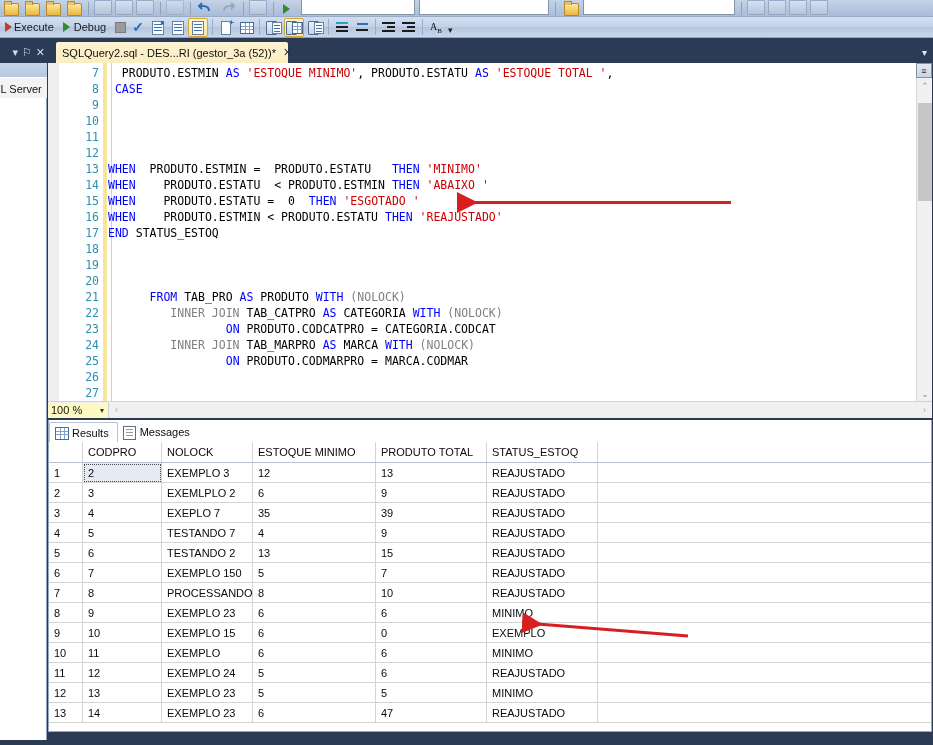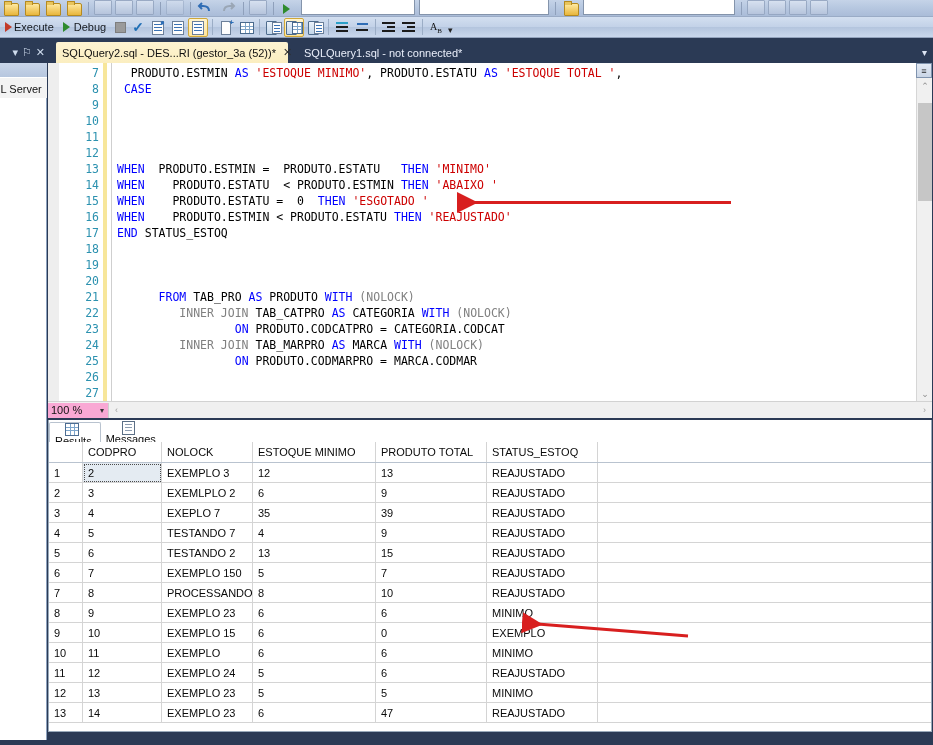--- a/index.html
+++ b/index.html
@@ -352,21 +352,21 @@
   .ln {
     position: absolute;
     left: 11px; width: 40px;
     text-align: right;
     color: #2b91af;
     font-family: "DejaVu Sans Mono", "Liberation Mono", monospace;
     font-size: 11.5px;
   }
   .ctext {
     position: absolute;
-    left: 69px;
+    left: 60px;
     color: #000000;
   }
   .kw   { color: #0000ff; }
   .str  { color: #cc0000; }
   .gray { color: #808080; }
 
   .editor-vscroll {
     position: absolute;
     right: 0; top: 0;
     width: 16px; height: 338px;
@@ -402,21 +402,21 @@
     left: 48px; top: 401px;
     width: 884px; height: 17px;
     background: #f0f0f0;
     border-top: 1px solid #d2d2d2;
     box-sizing: border-box;
     display: flex;
     align-items: center;
   }
   .zoom-combo {
     width: 60px; height: 15px;
-    background: #f9a8d4;
+    background: #fef9c3;
     display: flex; align-items: center;
     padding-left: 3px;
     box-sizing: border-box;
     cursor: default;
   }
   .zoom-combo .zv { font-size: 11px; color: #111; }
   .zoom-combo .zc { margin-left: auto; margin-right: 4px; font-size: 8px; color: #333; }
   .zoom-divider { width: 1px; height: 15px; background: #cfcfcf; }
   .hs-arrow {
     width: 15px; height: 15px;
@@ -447,21 +447,20 @@
   }
   .res-tab {
     height: 21px;
     display: flex;
     align-items: center;
     padding: 0 8px 0 5px;
     font-size: 11px;
     color: #0b0b0b;
     box-sizing: border-box;
     cursor: default;
-    flex-direction: column;
   }
   .res-tab.active {
     background: #ffffff;
     border: 1px solid #b9c3cf;
     border-bottom: 1px solid #ffffff;
     margin-bottom: -1px;
     border-radius: 2px 2px 0 0;
   }
   .res-tab .rt-ico {
     width: 13px; height: 12px;
@@ -714,23 +713,20 @@
   </div>
   <div class="left-dock-body"></div>
 </div>
 <div class="frame-left"></div>
 
 <div class="tabbar">
   <div class="doc-tab active" style="left:9px;width:232px">
     <span>SQLQuery2.sql - DES...RI (gestor_3a (52))*</span>
     <span class="tab-close">✕</span>
   </div>
-  <div class="doc-tab inactive" style="left:251px">
-    <span>SQLQuery1.sql - not connected*</span>
-  </div>
   <span class="tabbar-chevron">▾</span>
 </div>
 
 <div class="editor-wrap">
   <div class="editor-selmargin"></div>
   <div class="editor-linenums"></div>
   <div class="editor-changebar"></div>
   <div class="editor-indentline"></div>
   <div class="code-rows" id="code-rows"><div class="crow"><span class="ln">7</span><span class="ctext"><span>  PRODUTO.ESTMIN </span><span class="kw">AS </span><span class="str">'ESTOQUE MINIMO'</span><span>, PRODUTO.ESTATU </span><span class="kw">AS </span><span class="str">'ESTOQUE TOTAL '</span><span>,</span></span></div><div class="crow"><span class="ln">8</span><span class="ctext"><span class="kw"> CASE</span></span></div><div class="crow"><span class="ln">9</span><span class="ctext"></span></div><div class="crow"><span class="ln">10</span><span class="ctext"></span></div><div class="crow"><span class="ln">11</span><span class="ctext"></span></div><div class="crow"><span class="ln">12</span><span class="ctext"></span></div><div class="crow"><span class="ln">13</span><span class="ctext"><span class="kw">WHEN </span><span> PRODUTO.ESTMIN =  PRODUTO.ESTATU   </span><span class="kw">THEN </span><span class="str">'MINIMO'</span></span></div><div class="crow"><span class="ln">14</span><span class="ctext"><span class="kw">WHEN </span><span>   PRODUTO.ESTATU  &lt; PRODUTO.ESTMIN </span><span class="kw">THEN </span><span class="str">'ABAIXO '</span></span></div><div class="crow"><span class="ln">15</span><span class="ctext"><span class="kw">WHEN </span><span>   PRODUTO.ESTATU = </span><span> 0  </span><span class="kw">THEN </span><span class="str">'ESGOTADO '</span></span></div><div class="crow"><span class="ln">16</span><span class="ctext"><span class="kw">WHEN </span><span>   PRODUTO.ESTMIN &lt; PRODUTO.ESTATU </span><span class="kw">THEN </span><span class="str">'REAJUSTADO'</span></span></div><div class="crow"><span class="ln">17</span><span class="ctext"><span class="kw">END </span><span>STATUS_ESTOQ</span></span></div><div class="crow"><span class="ln">18</span><span class="ctext"></span></div><div class="crow"><span class="ln">19</span><span class="ctext"></span></div><div class="crow"><span class="ln">20</span><span class="ctext"></span></div><div class="crow"><span class="ln">21</span><span class="ctext"><span>      </span><span class="kw">FROM </span><span>TAB_PRO </span><span class="kw">AS </span><span>PRODUTO </span><span class="kw">WITH </span><span class="gray">(NOLOCK)</span></span></div><div class="crow"><span class="ln">22</span><span class="ctext"><span>         </span><span class="gray">INNER JOIN </span><span>TAB_CATPRO </span><span class="kw">AS </span><span>CATEGORIA </span><span class="kw">WITH </span><span class="gray">(NOLOCK)</span></span></div><div class="crow"><span class="ln">23</span><span class="ctext"><span>                 </span><span class="kw">ON </span><span>PRODUTO.CODCATPRO = CATEGORIA.CODCAT</span></span></div><div class="crow"><span class="ln">24</span><span class="ctext"><span>         </span><span class="gray">INNER JOIN </span><span>TAB_MARPRO </span><span class="kw">AS </span><span>MARCA </span><span class="kw">WITH </span><span class="gray">(NOLOCK)</span></span></div><div class="crow"><span class="ln">25</span><span class="ctext"><span>                 </span><span class="kw">ON </span><span>PRODUTO.CODMARPRO = MARCA.CODMAR</span></span></div><div class="crow"><span class="ln">26</span><span class="ctext"></span></div><div class="crow"><span class="ln">27</span><span class="ctext"></span></div></div>
 

